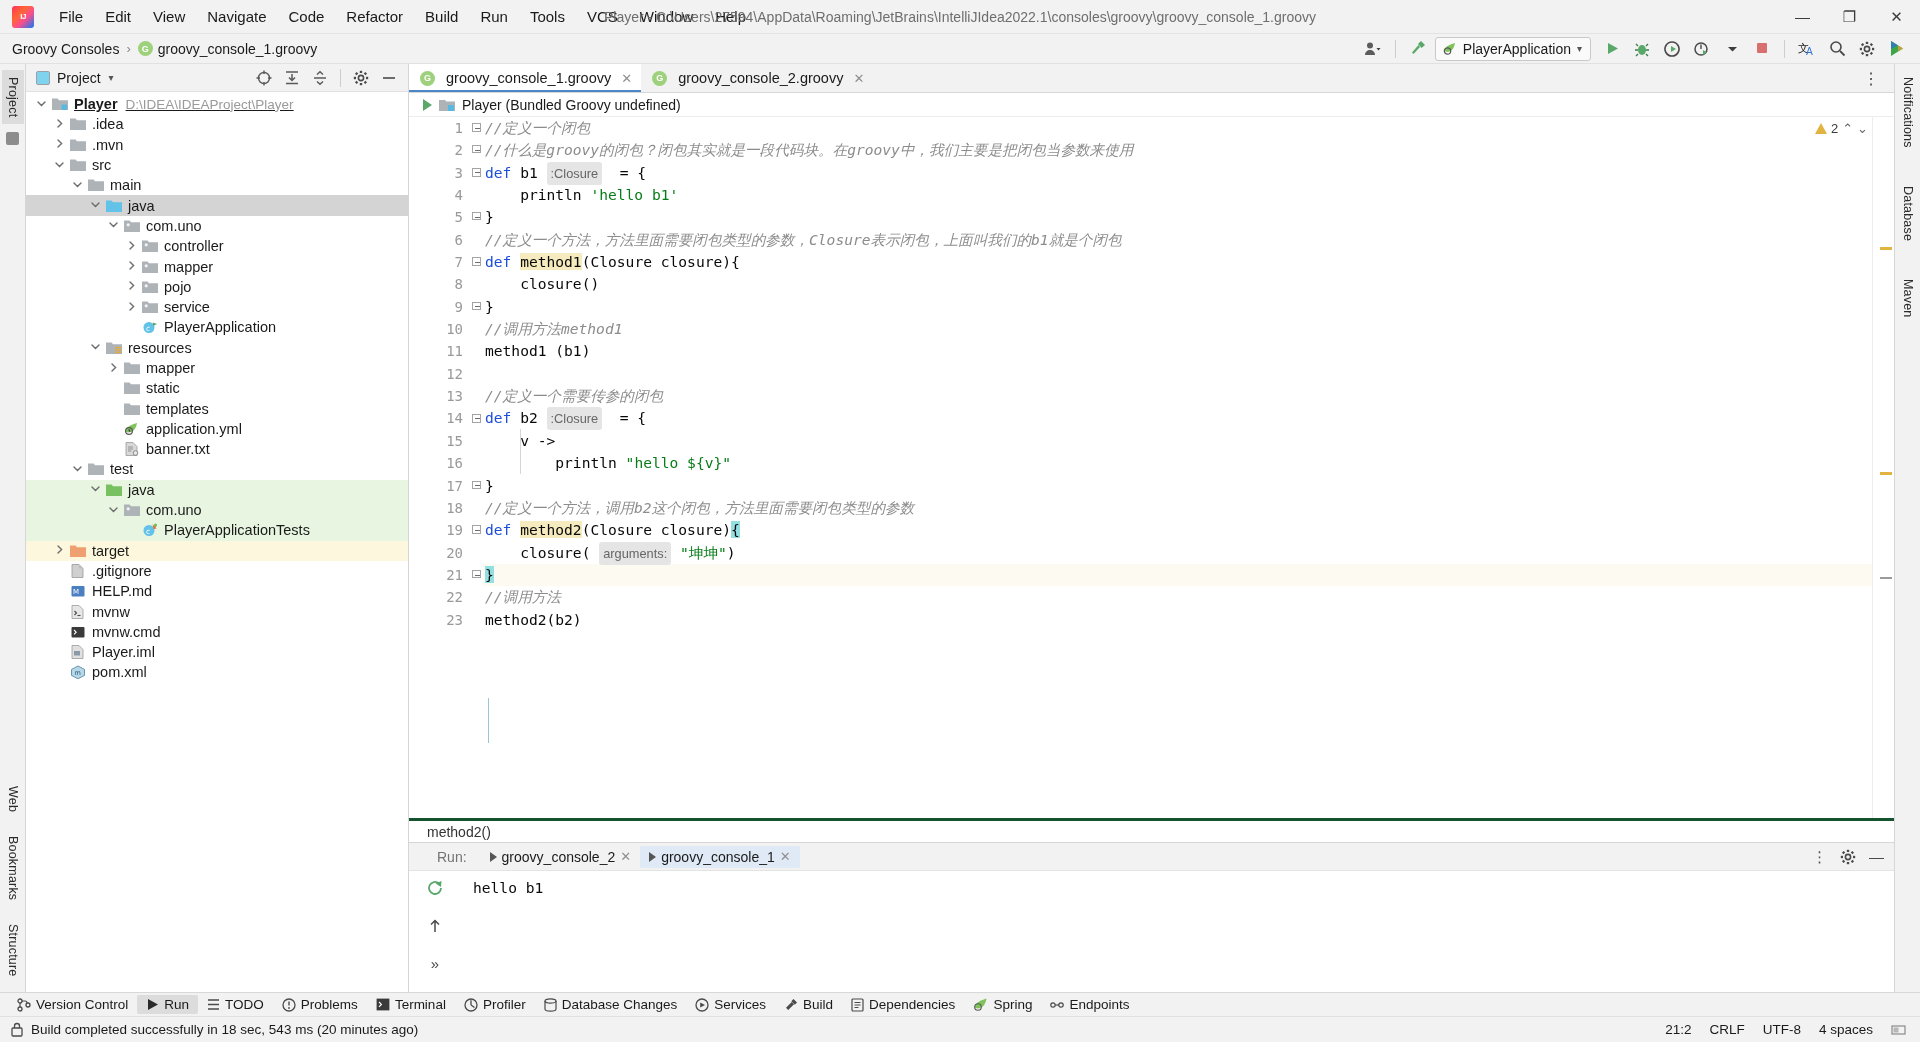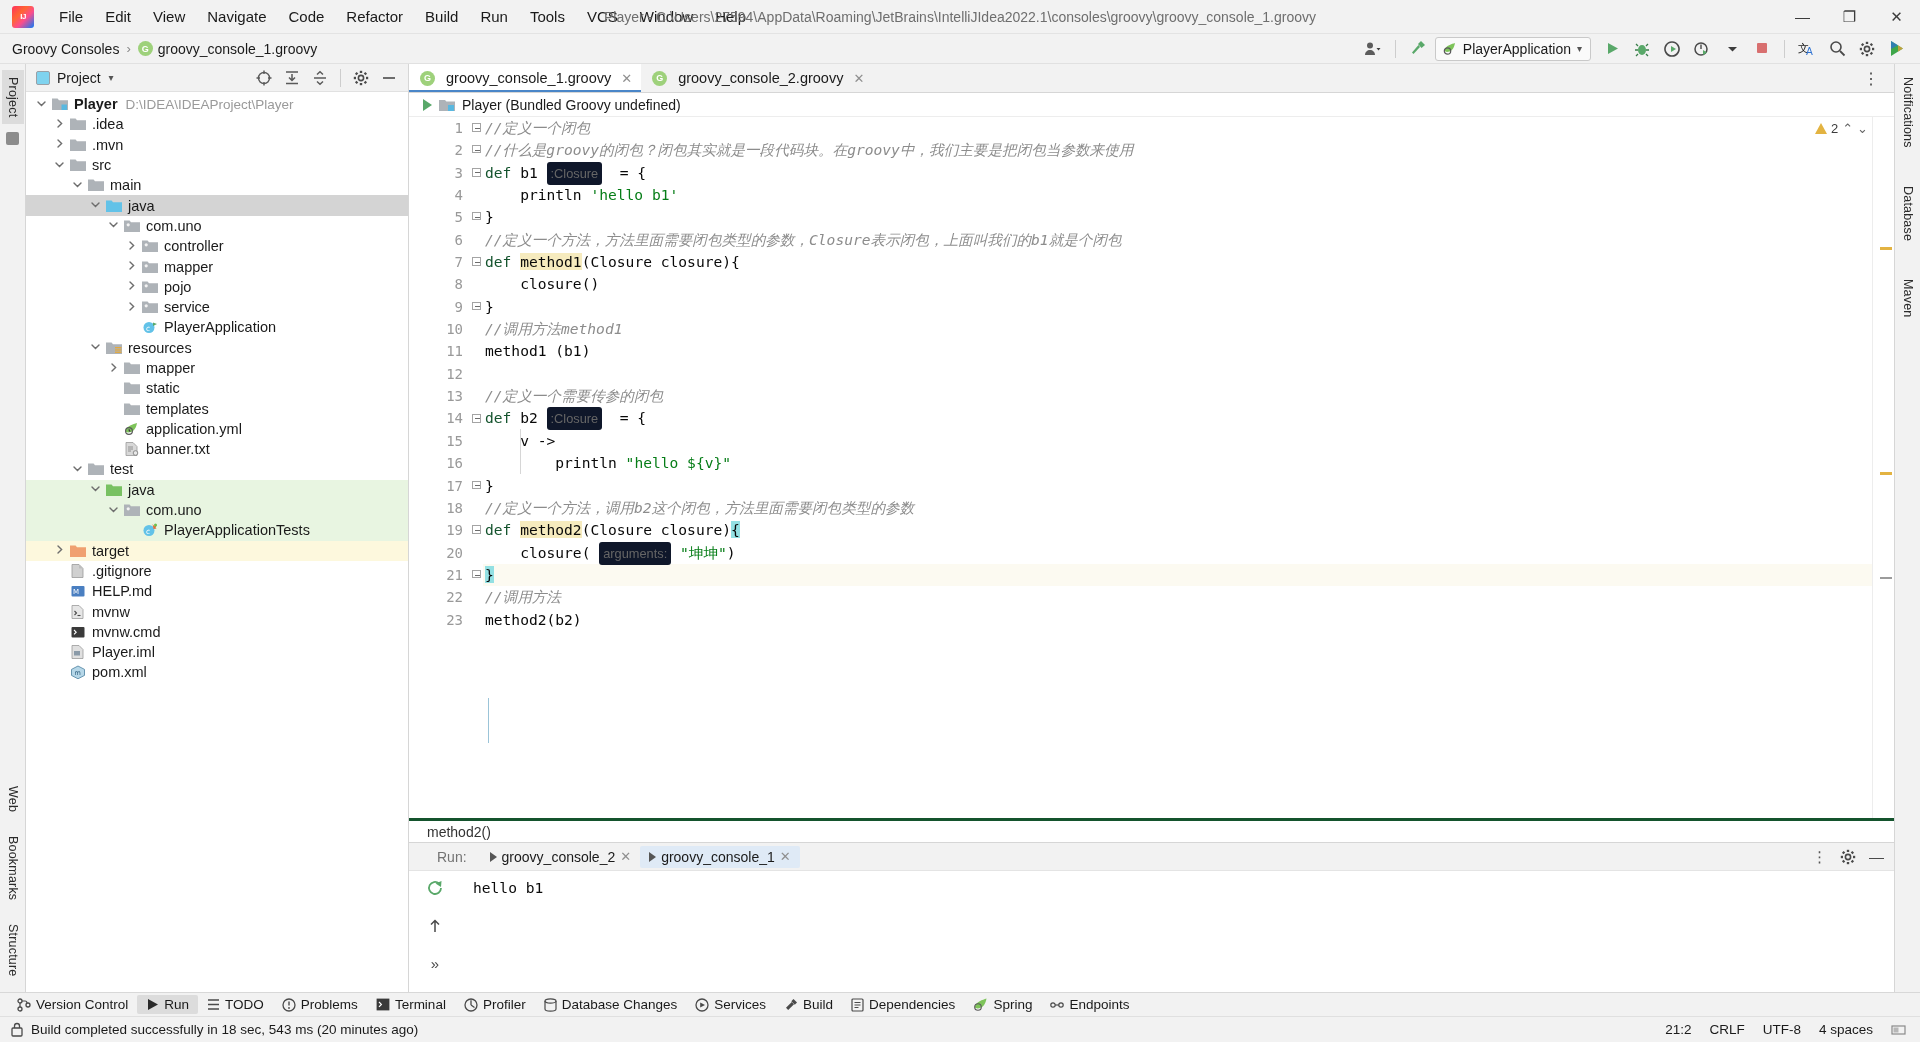--- a/index.html
+++ b/index.html
@@ -185,27 +185,27 @@
     content: ""; position: absolute; left: 1.5px; top: 3.5px; width: 5px; height: 1px; background: #6d6d6d;
   }
 
   .codelines { flex: 1; position: relative; min-width: 0; overflow: hidden; }
   .cline {
     height: 22.35px; line-height: 22.35px;
     font-family: "DejaVu Sans Mono", monospace; font-size: 14.6px;
     white-space: pre; color: #080808; padding-left: 2px;
   }
   .cline.hl { background: #fcfaf1; }
-  .kw { color: #14532d; }
+  .kw { color: #1d4ed8; }
   .str { color: #067d17; }
   .cmt { color: #8c8c8c; font-style: italic; }
   .ident-hl { background: #f6ebbe; }
   .brace-hl { background: #93e0e3; }
   .inlay {
-    background: #0f172a; color: #666; border-radius: 3px;
+    background: #e5e5e5; color: #666; border-radius: 3px;
     font-family: "Liberation Sans", sans-serif; font-size: 12.8px;
     padding: 4px 4px;
   }
 
   .indent-guide {
     position: absolute; width: 1px; background: #d6d6d6;
   }
 
   
   .right-gutter {
@@ -466,21 +466,21 @@
               </svg>
           </div>
           <div class="tb-icon">
             <svg width="16" height="16" viewBox="0 0 16 16">
                 <path d="M2 8 H14" stroke="#4a4a4a" stroke-width="1.6"></path>
               </svg>
           </div>
         </div>
       </div>
       <div class="tree" id="project-tree">
-          <div class="trow" style="padding-left: 10px;">
+          <div class="trow" style="padding-left: 10px; text-decoration: underline;">
             <span class="chev">
               <svg width="11" height="11" viewBox="0 0 11 11">
                 <path d="M2 4 L5.5 7.6 L9 4" fill="none" stroke="#6e6e6e" stroke-width="1.4" stroke-linecap="round"></path>
               </svg>
             </span>
             <span class="ficon"><svg width="16" height="14" viewBox="0 0 16 14">
                 <path d="M0 1.5h5.6L7 3.2H16V13H0z" fill="#aeb3b8"></path>
                 <rect x="9.5" y="7.5" width="5.5" height="5.5" fill="#59b8e0"></rect>
               </svg></span>
             <span class="tlabel bold">Player</span>

